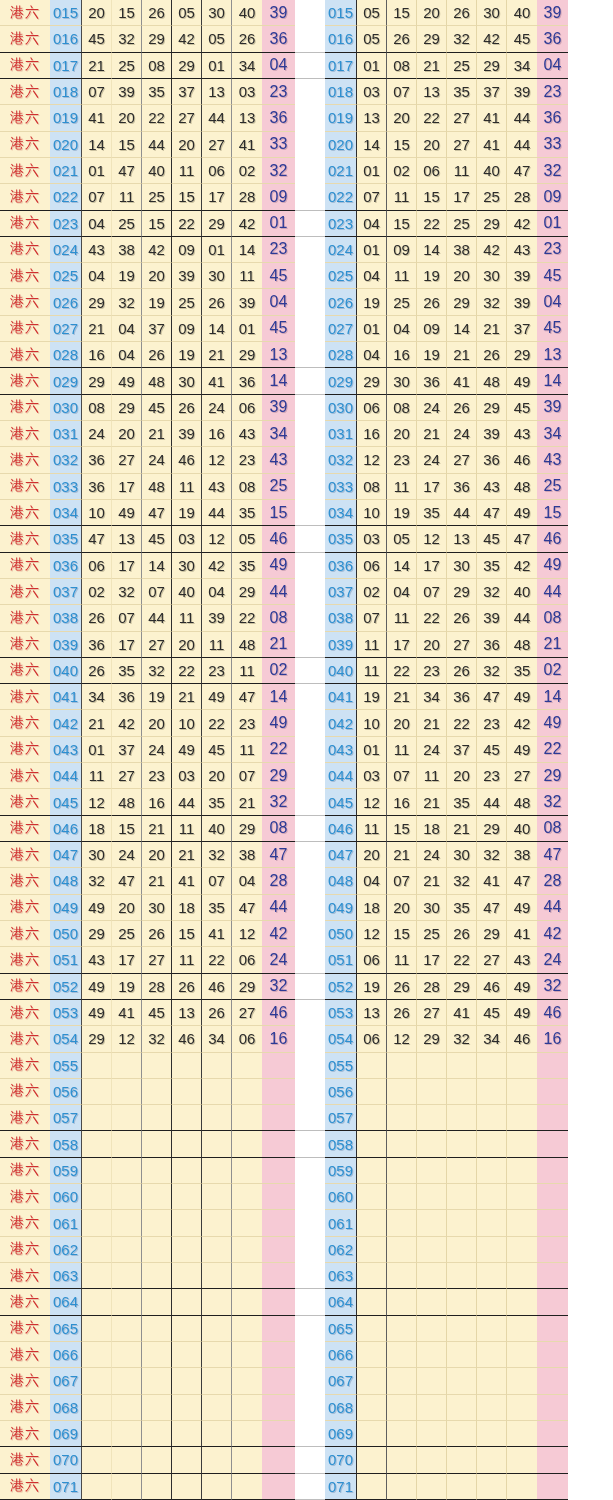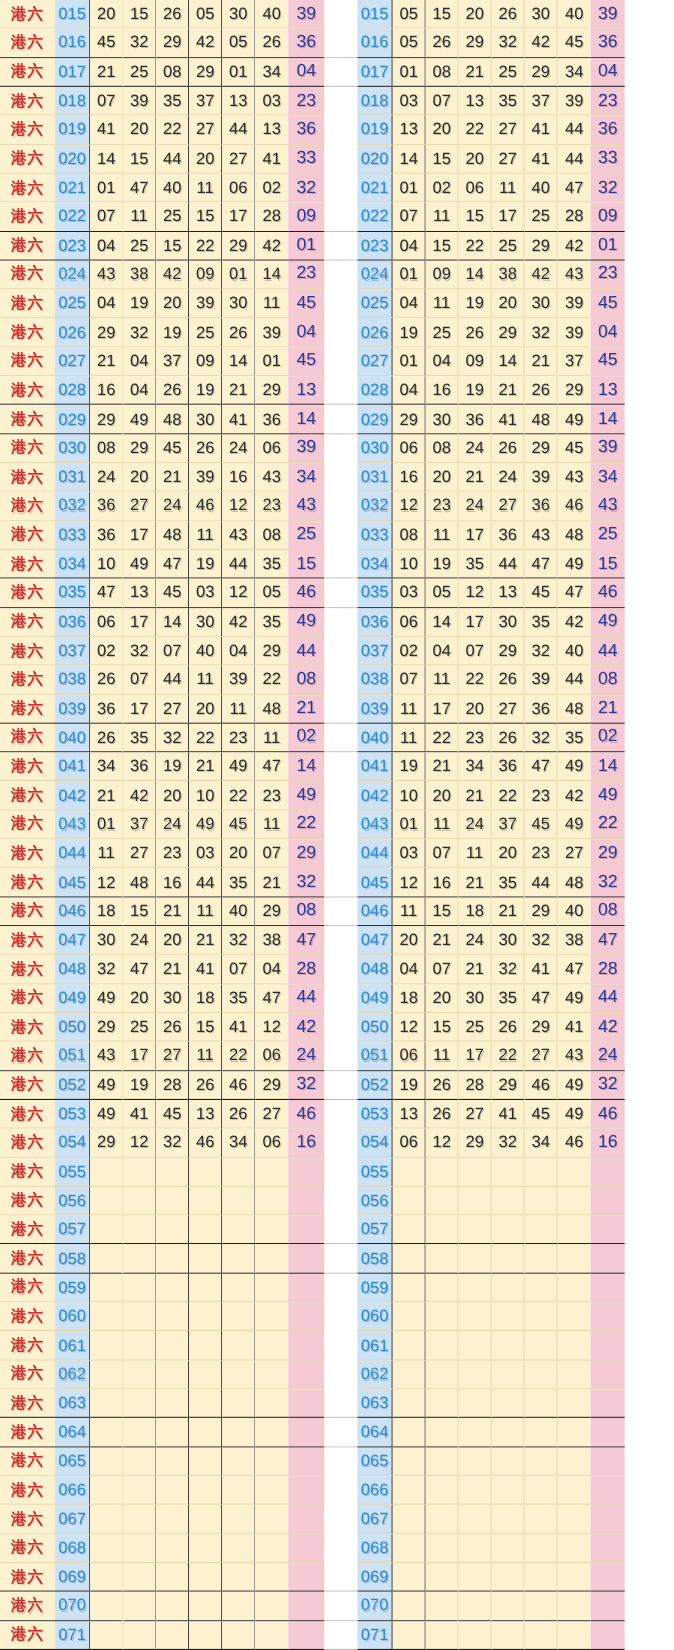--- a/index.html
+++ b/index.html
@@ -7,21 +7,21 @@
   #rows { width:613px; height:1500px; overflow:hidden; }
   .row { display:flex; height:26.3158px; }
   .c {
     display:flex; align-items:center; justify-content:center;
     height:100%;
     background:var(--row_background);
     border-bottom:1px solid var(--grid_light);
     font-size:15px; color:var(--number_text);
     text-shadow:1px 1px 0 rgba(140,130,100,.45);
   }
-  .llabel { width:50px; font-size:14px; font-weight:bold; color:var(--label_text);
+  .llabel { width:50px; font-size:14px; font-weight:normal; color:var(--label_text);
             text-shadow:1px 1px 0 rgba(210,140,120,.45); letter-spacing:1px; }
   .lissue, .rissue { width:32px; background:var(--issue_column_background); color:var(--issue_text);
             text-shadow:1px 1px 0 rgba(120,150,185,.5); }
   .lnum, .rnum { width:30px; }
   .lspec { width:33px; }
   .rspec { width:31px; }
   .lspec, .rspec { background:var(--special_column_background); color:var(--special_text);
             font-size:16px; font-weight:500; text-shadow:1px 1px 0 rgba(160,120,145,.45); }
   .gap { width:30px; background:#ffffff; border-bottom-color:transparent; }
   .rmargin { width:45px; background:#ffffff; border-bottom-color:transparent; }

